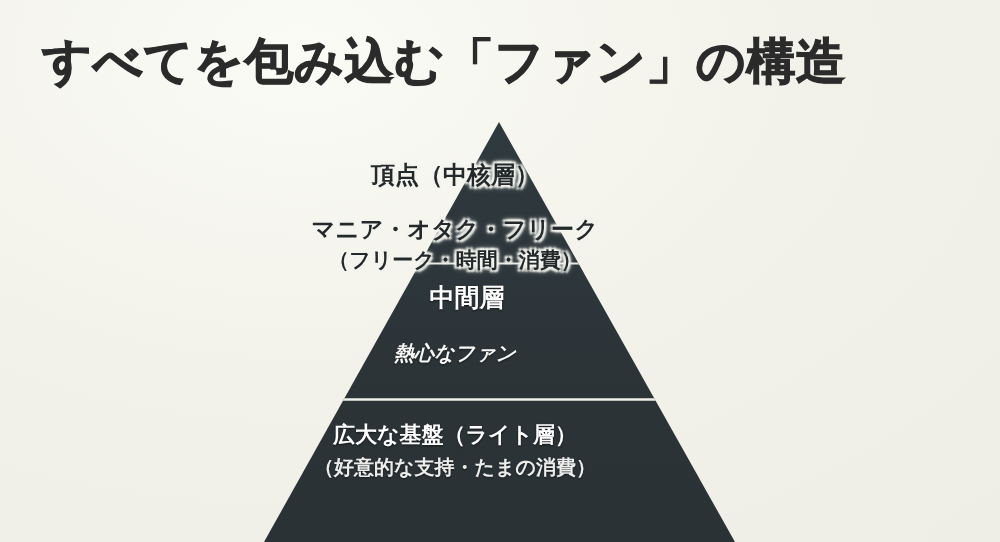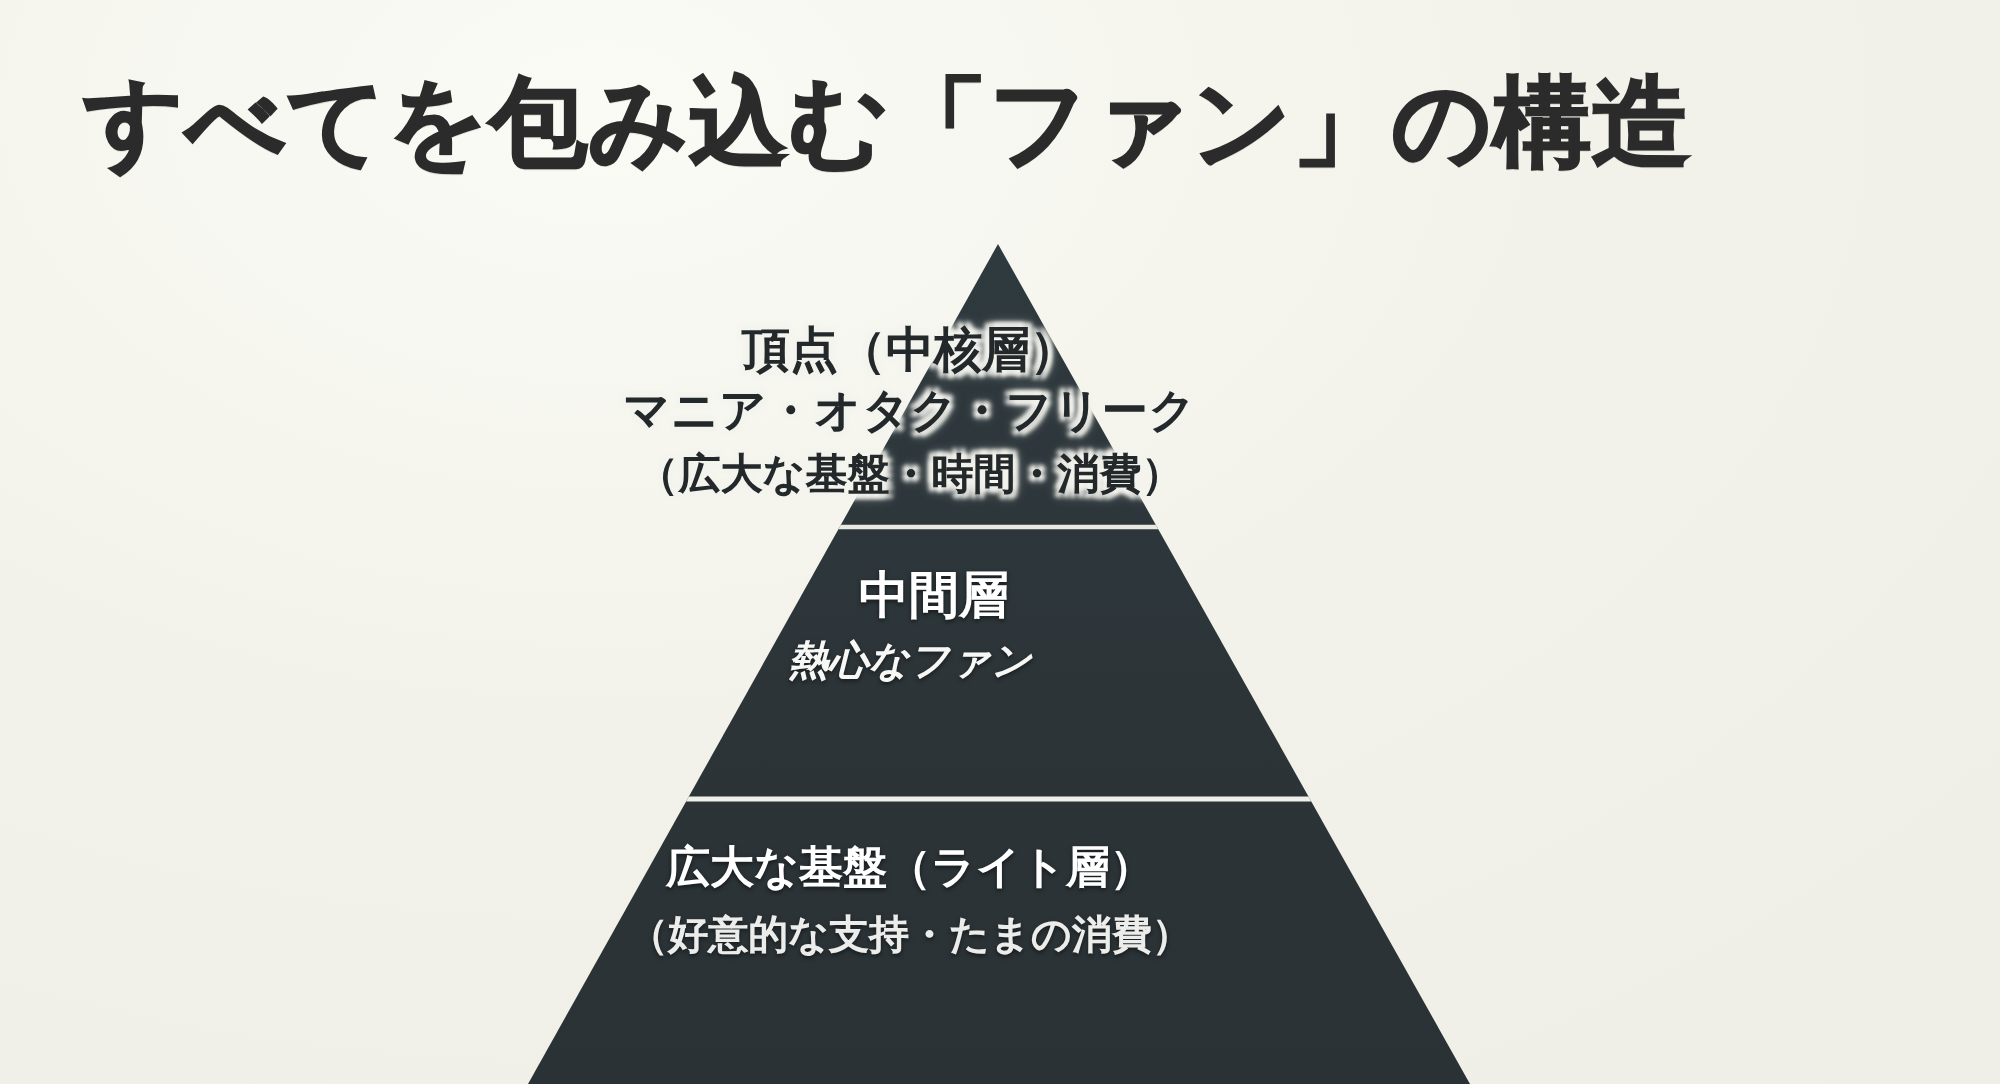--- a/index.html
+++ b/index.html
@@ -55,21 +55,21 @@
 
   
   .layer {
     position: absolute;
     width: 910px;
     left: 0;
     text-align: center;
     pointer-events: none;
   }
   .layer .l1 { font-weight: 700; }
-  .layer .l2 { font-weight: 700; }
+  .layer .l2 { font-weight: 700; margin-top: 23px; }
   .layer .l3 { font-weight: 700; }
 
   
   #layer-apex { top: 160px; }
   #layer-apex .l1 {
     font-size: 24px;
     line-height: 31px;
     color: #23282b;
     text-shadow:
       -2px -2px 2px #f4f4ee, 2px -2px 2px #f4f4ee,
@@ -164,21 +164,21 @@
 
       <g clip-path="url(#pyrClip)">
         <line x1="0" y1="263.5" x2="1000" y2="263.5" stroke="#e9e9e3" stroke-width="2.2"></line>
         <line x1="0" y1="399.5" x2="1000" y2="399.5" stroke="#f0f0ea" stroke-width="2.6"></line>
       </g>
     </svg>
 
     <div class="layer" id="layer-apex">
       <div class="l1">頂点（中核層）</div>
       <div class="l2">マニア・オタク・フリーク</div>
-      <div class="l3">（広大な基盤・時間・消費）</div>
+      <div class="l3">（フリーク・時間・消費）</div>
     </div>
 
     <div class="layer" id="layer-middle">
       <div class="l1">中間層</div>
       <div class="l2">熱心なファン</div>
     </div>
 
     <div class="layer" id="layer-base">
       <div class="l1">広大な基盤（ライト層）</div>
       <div class="l3">（好意的な支持・たまの消費）</div>

